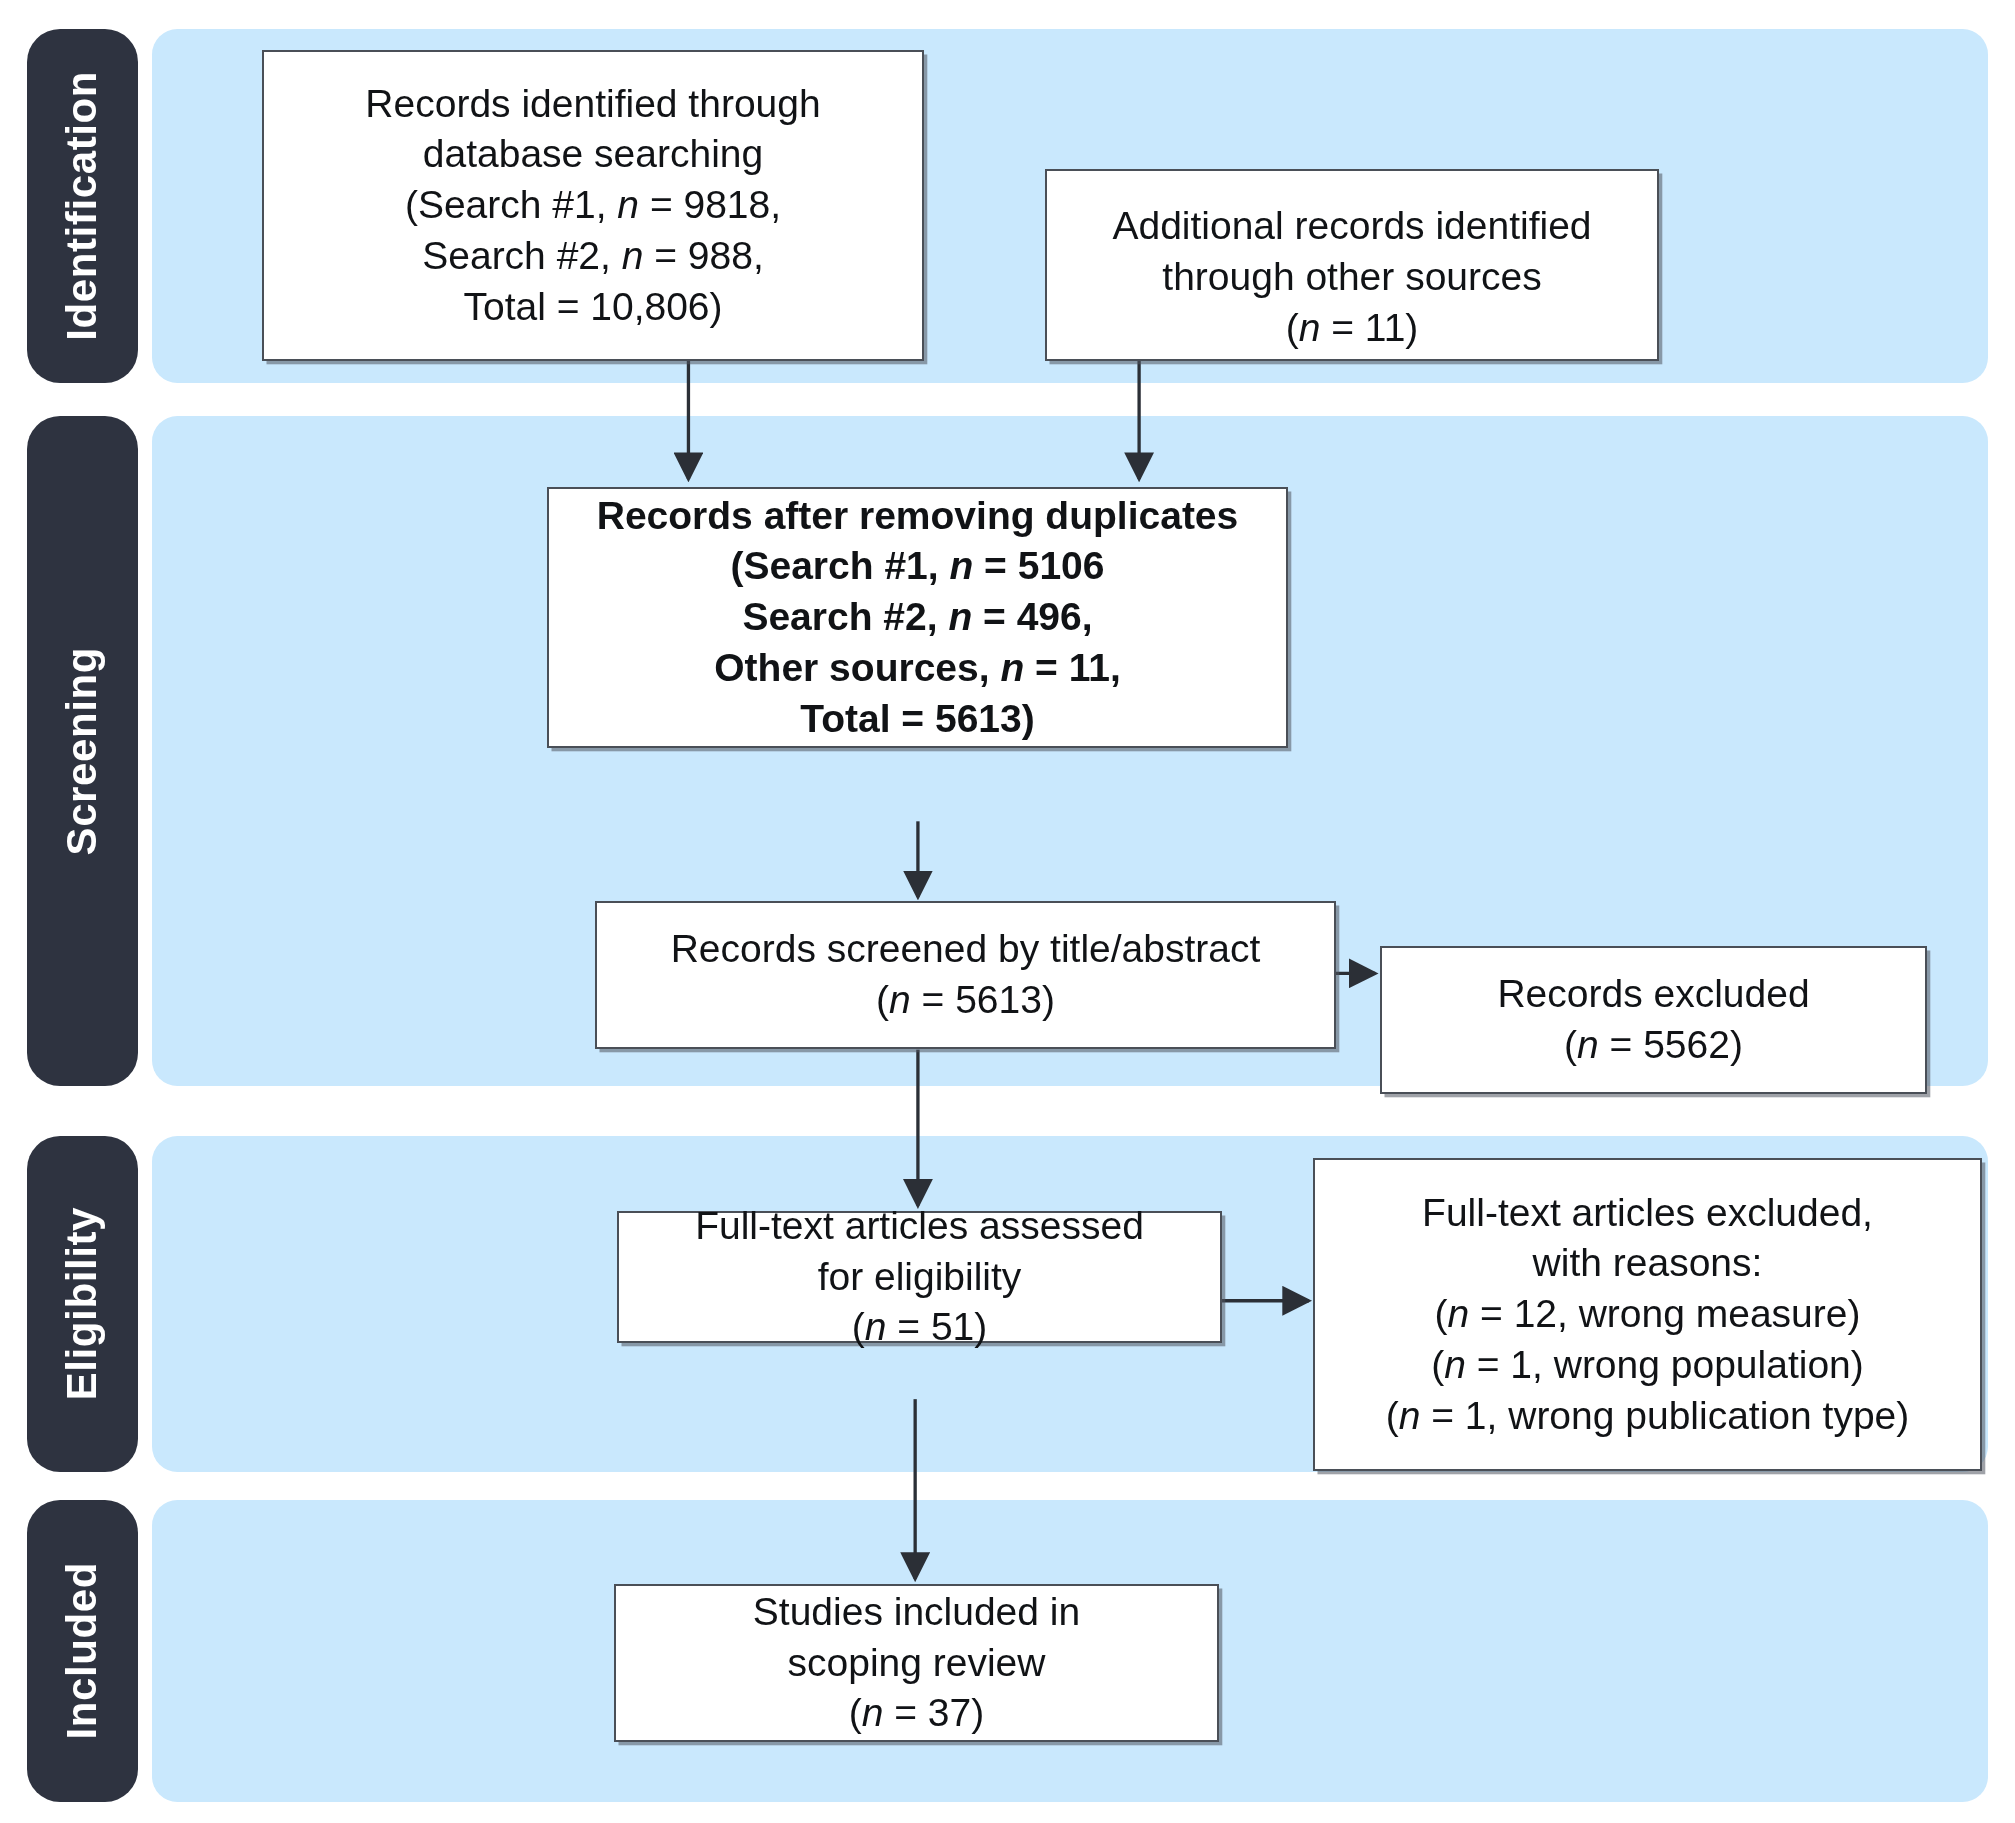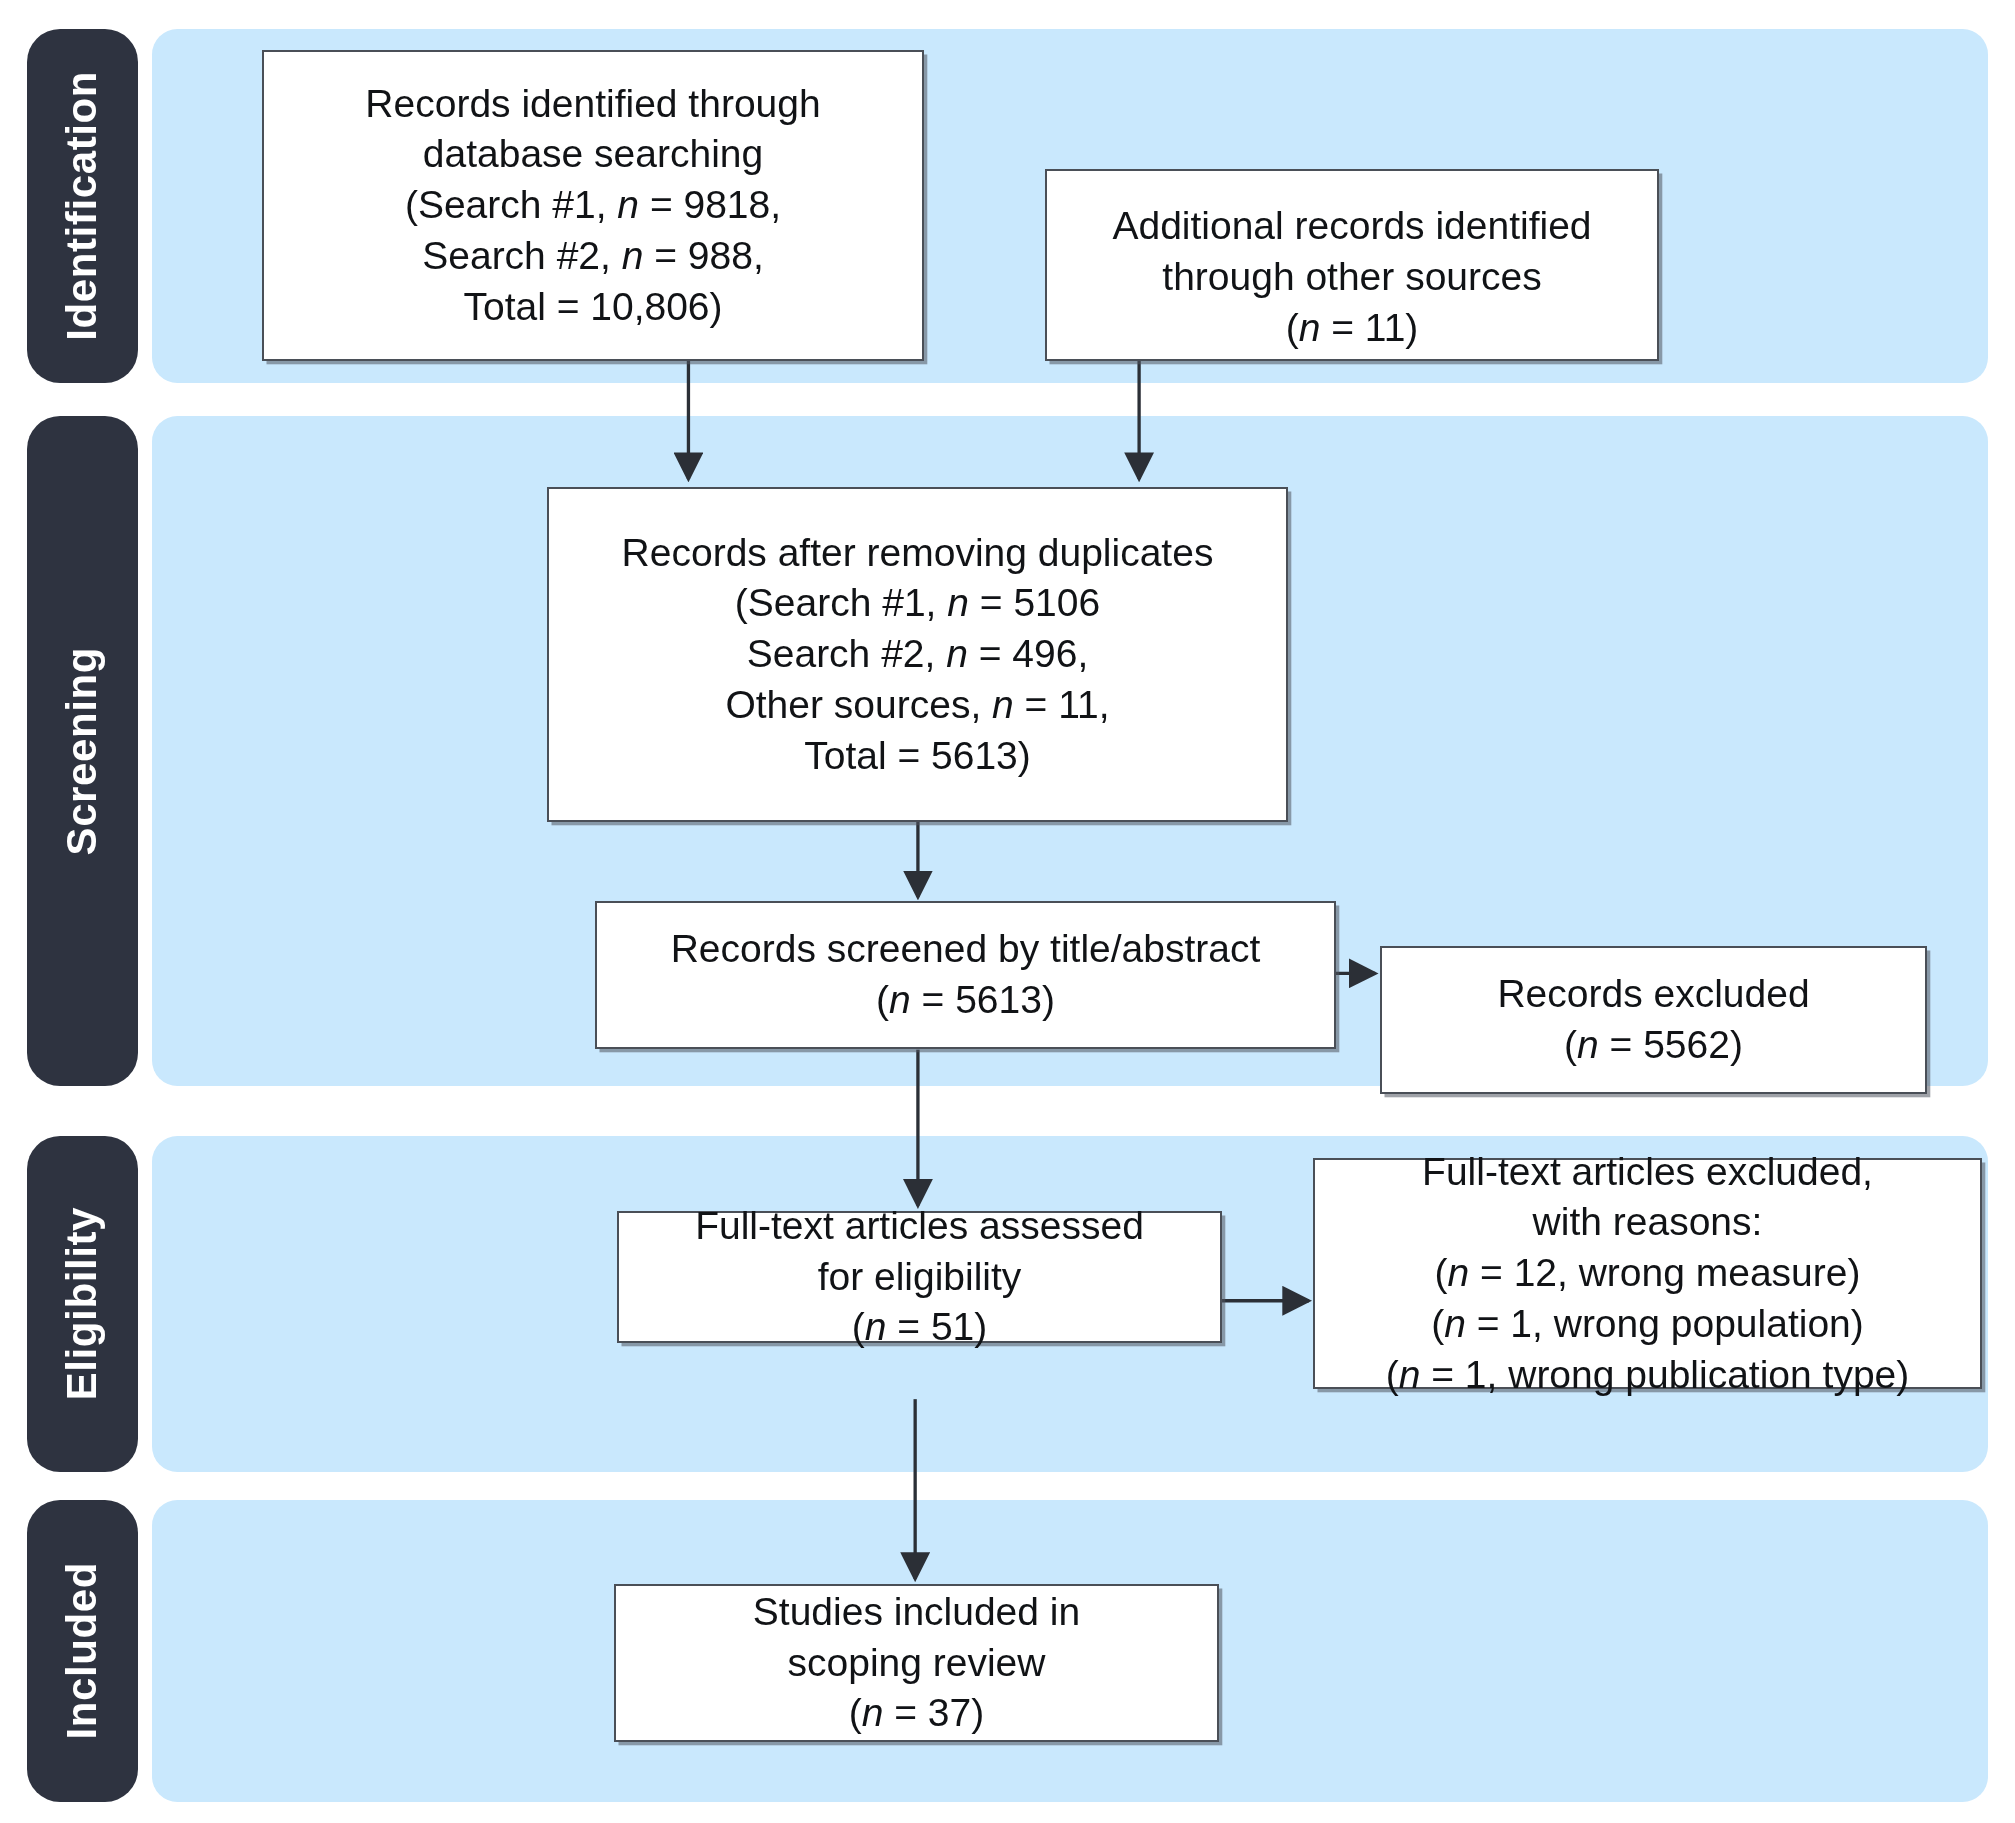--- a/index.html
+++ b/index.html
@@ -134,21 +134,21 @@
 Search #2, <i>n</i> = 988,
 Total = 10,806)</span>
   </div>
 
   <div class="flow-box" style="left:1045px; top:169px; width:614px; height:192px;align-items:flex-end;">
     <span class="flow-box-text">Additional records identified
 through other sources
 (<i>n</i> = 11)</span>
   </div>
 
-  <div class="flow-box" style="left:547px; top:487px; width:741px; height:335px;">
+  <div class="flow-box" style="left:547px; top:487px; width:741px; height:261px;font-weight:bold;">
     <span class="flow-box-text">Records after removing duplicates
 (Search #1, <i>n</i> = 5106
 Search #2, <i>n</i> = 496,
 Other sources, <i>n</i> = 11,
 Total = 5613)</span>
   </div>
 
   <div class="flow-box" style="left:547px; top:901px; width:741px; height:148px;margin-left:48px;">
     <span class="flow-box-text">Records screened by title/abstract
 (<i>n</i> = 5613)</span>
@@ -158,21 +158,21 @@
     <span class="flow-box-text">Records excluded
 (<i>n</i> = 5562)</span>
   </div>
 
   <div class="flow-box" style="left:617px; top:1211px; width:605px; height:132px;text-align:center;">
     <span class="flow-box-text">Full-text articles assessed
 for eligibility
 (<i>n</i> = 51)</span>
   </div>
 
-  <div class="flow-box" style="left:1313px; top:1158px; width:669px; height:231px;">
+  <div class="flow-box" style="left:1313px; top:1158px; width:669px; height:313px;">
     <span class="flow-box-text">Full-text articles excluded,
 with reasons:
 (<i>n</i> = 12, wrong measure)
 (<i>n</i> = 1, wrong population)
 (<i>n</i> = 1, wrong publication type)</span>
   </div>
 
   <div class="flow-box" style="left:614px; top:1584px; width:605px; height:158px;">
     <span class="flow-box-text">Studies included in
 scoping review

